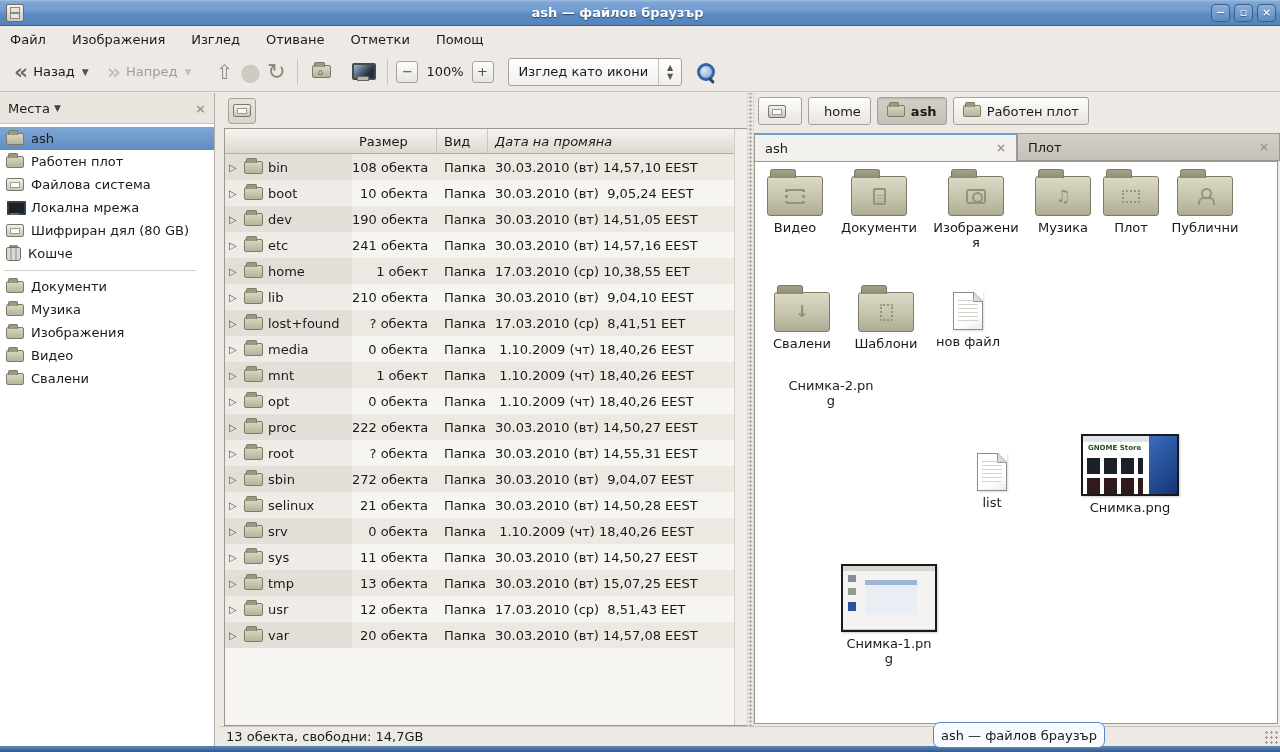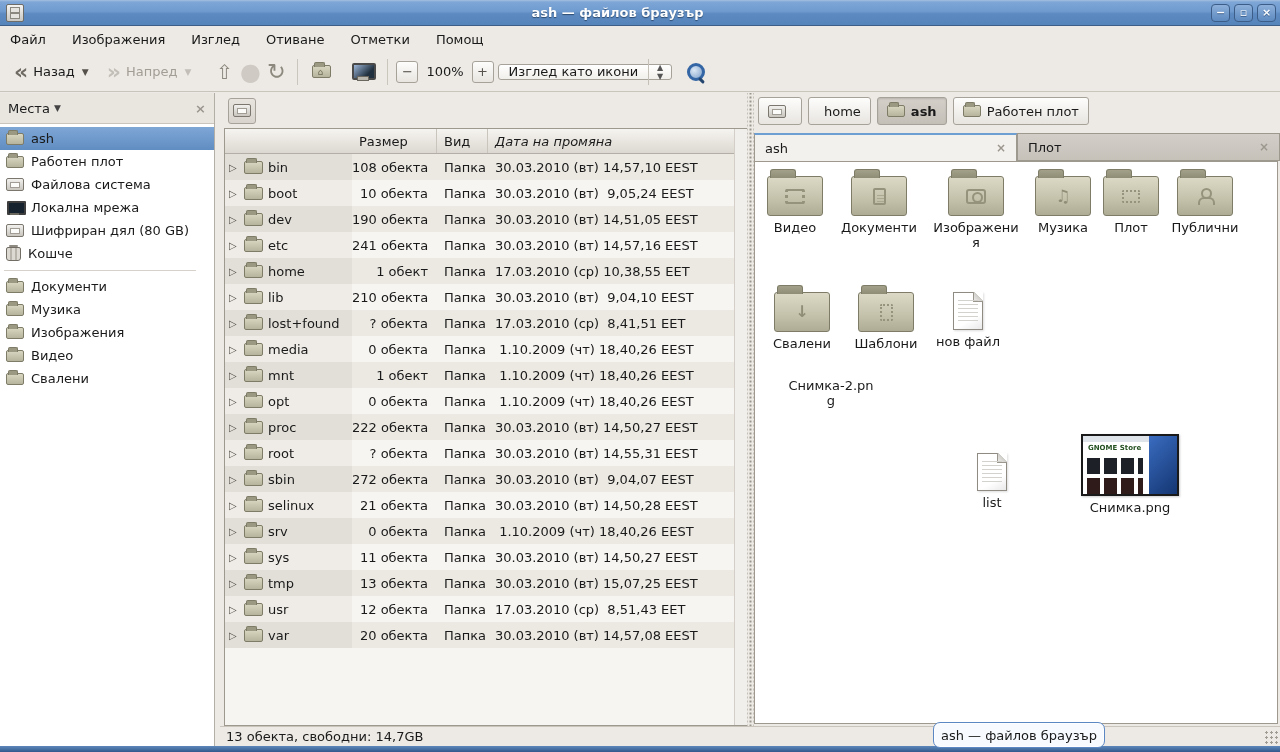--- a/index.html
+++ b/index.html
@@ -48,22 +48,22 @@
   .home-mark { position:absolute; left:4px; top:1px; font-size:9px; color:#6e6c56; }
   .computer-ico { display:inline-block; width:22px; height:18px; position:relative; }
   .computer-ico::before { content:""; position:absolute; left:1px; top:0; width:20px; height:13px;
     border:2px solid #4a4a4a; border-radius:2px; background:linear-gradient(135deg,#9db6d8,#20303f 70%); }
   .computer-ico::after { content:""; position:absolute; left:6px; bottom:0; width:10px; height:3px;
     background:#b9b6ae; border:1px solid #6a675f; }
   .zbtn { width:22px; height:22px; border:1px solid #a7a299; border-radius:3px;
     background:linear-gradient(#fdfdfc,#e8e5e0); text-align:center; line-height:19px; font-size:13px;
     color:#57534c; }
   .zoom-level { margin:0 8px; }
-  .combo { display:flex; align-items:center; height:16px; background:linear-gradient(#fff,#f1efeb);
-    border:1px solid #a7a299; border-radius:3px; margin-left:4px; }
+  .combo { display:flex; align-items:center; height:28px; background:linear-gradient(#fff,#f1efeb);
+    border:1px solid #a7a299; border-radius:3px; margin-left:14px; }
   .combo .val { padding:0 10px; }
   .combo .cdiv { width:1px; height:26px; background:#c4bfb7; }
   .combo .spin { width:22px; text-align:center; font-size:8px; color:#555; line-height:9px; }
   .search-ico { width:20px; height:20px; margin-left:14px; position:relative; }
   .search-ico::before { content:""; position:absolute; left:1px; top:1px; width:12px; height:12px;
     border:3px solid #3465a4; border-radius:50%; background:radial-gradient(circle at 35% 35%, #dce8f5, #7d9fc9); }
   .search-ico::after { content:""; position:absolute; right:1px; bottom:0; width:7px; height:3px;
     background:#24456e; transform:rotate(45deg); border-radius:2px; }
 
   
@@ -735,20 +735,27 @@
       </div>
 
       <div class="rp-item p12">
         <span class="rp-ic thumb thumb-store">
 
           <span class="tt">GNOME Store</span>
         </span>
         <span class="rp-label">Снимка.png</span>
       </div>
 
+      <div class="rp-item p13">
+        <span class="rp-ic thumb thumb-dialog">
+          
+          
+        </span>
+        <span class="rp-label">Снимка-1.png</span>
+      </div>
     </div>
 </div>
 
 <div class="statusbar">
   <span>13 обекта, свободни: 14,7GB</span>
   <span class="grip"></span>
 </div>
 
 <div class="panel-strip"></div>
 <div class="task-tooltip">

